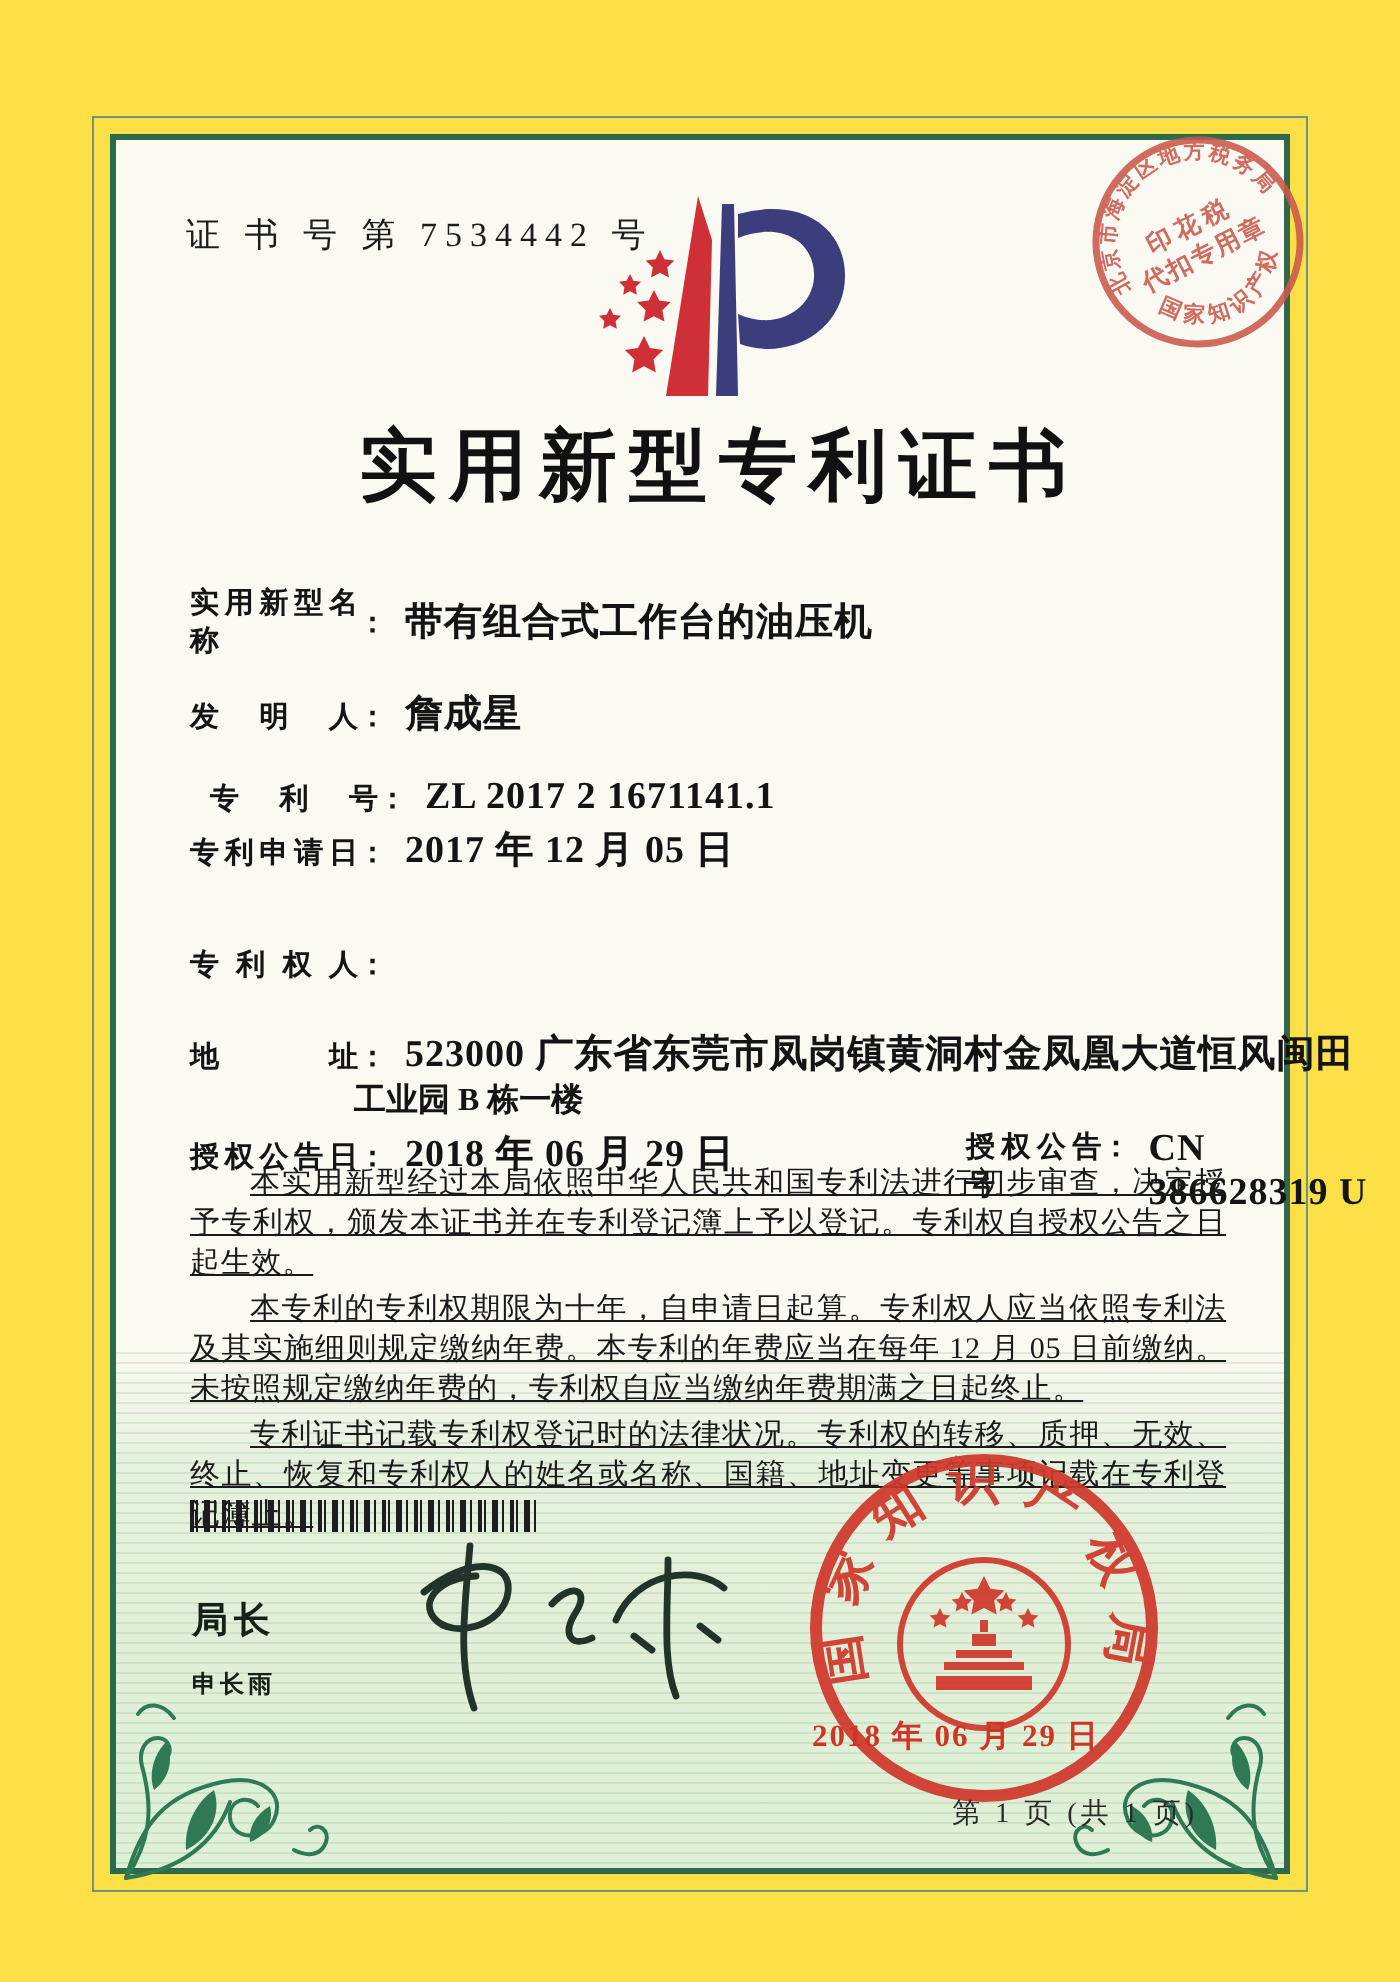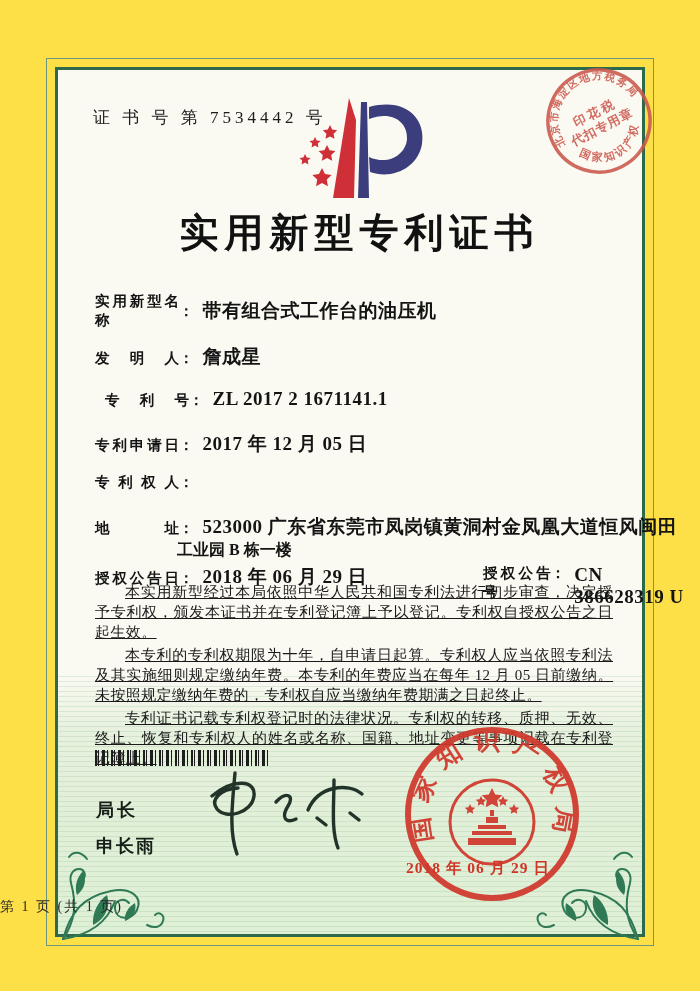--- a/index.html
+++ b/index.html
@@ -46,26 +46,26 @@
   
   .barcode { position:absolute; left:95px; top:750px; width:176px; height:16px;
      background:repeating-linear-gradient(90deg,
         #1d1d1d 0 2px, transparent 2px 3px,
         #1d1d1d 3px 4px, transparent 4px 7px,
         #1d1d1d 7px 10px, transparent 10px 12px,
         #1d1d1d 12px 13px, transparent 13px 16px); }
 
   
   .director-title { position:absolute; left:96px; top:798px; font-size:18px; font-weight:600; color:#162018; letter-spacing:3px;font-family:Liberation Serif, serif; }
-  .director-name  { position:absolute; left:96px; top:834px; font-size:18px; font-weight:600; color:#162018; letter-spacing:2px; }
+  .director-name  { position:absolute; left:96px; top:834px; font-size:12px; font-weight:600; color:#162018; letter-spacing:2px; }
   .signature { position:absolute; left:196px; top:768px; }
   .seal { position:absolute; left:398px; top:722px; opacity:0.93; }
   .seal-date { position:absolute; left:406px; top:858px; font-size:15.5px; font-weight:600;
                color:#cf3527; letter-spacing:1px; }
-  .page-number { position:absolute; left:0; top:898px; width:599px; text-align:left;
+  .page-number { position:absolute; left:0; top:898px; width:599px; text-align:right;
                  font-size:14px; color:#2a2a2a; letter-spacing:2px; }
 
   
   .tax-stamp { position:absolute; left:540px; top:62px; transform:rotate(-27deg); opacity:0.88; }
 </style>
 </head>
 <body>
 
 <div class="page">
 
@@ -129,21 +129,21 @@
   <div class="field-row" style="top:344px;">
     <span class="flabel">发明人</span>
       <span class="fcolon">：</span>
       <span class="fvalue">詹成星</span>
   </div>
   <div class="field-row" style="top:388px;margin-left:10px;">
     <span class="flabel">专利号</span>
       <span class="fcolon">：</span>
       <span class="fvalue">ZL 2017 2 1671141.1</span>
   </div>
-  <div class="field-row" style="top:431px;">
+  <div class="field-row" style="top:412px;">
     <span class="flabel">专利申请日</span>
       <span class="fcolon">：</span>
       <span class="fvalue">2017 年 12 月 05 日</span>
   </div>
   <div class="field-row" style="top:473px;">
     <span class="flabel">专利权人</span>
       <span class="fcolon">：</span>
   </div>
   <div class="field-row" style="top:514px;">
     <span class="flabel">地址</span>

